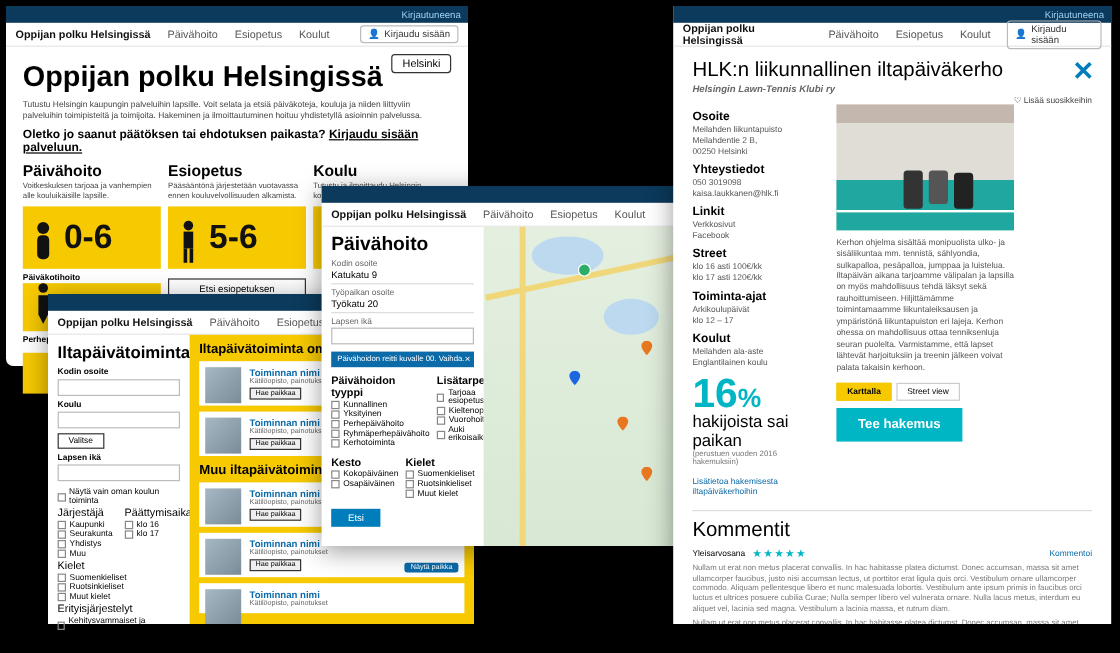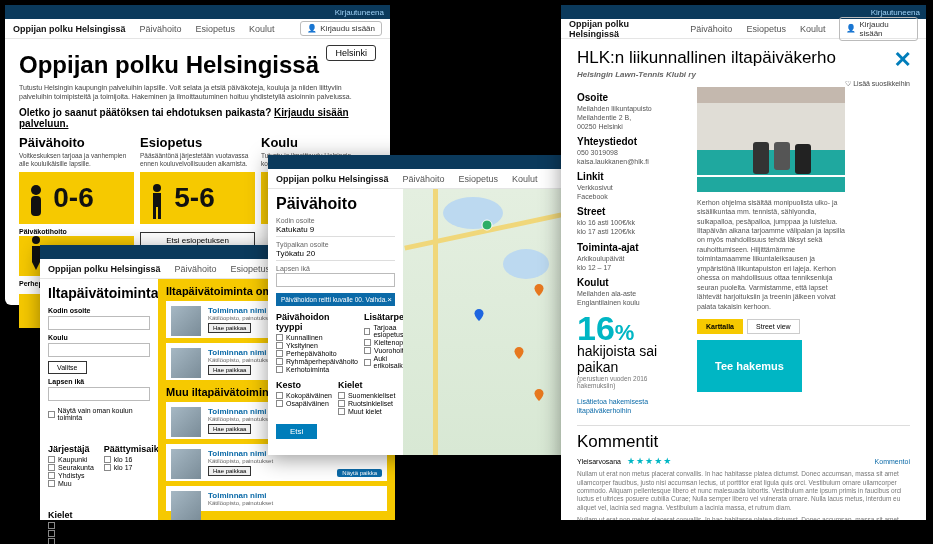--- a/index.html
+++ b/index.html
@@ -35,21 +35,21 @@
 #w1 .shortband{background:#f6c900;height:34px;flex:1;display:flex;align-items:center;justify-content:center;font-weight:800;font-size:16px}
 
 
 #w2{left:40px;top:245px;width:355px;height:275px}
 #w2 .body{display:flex;height:calc(100% - 34px)}
 #w2 .side{width:118px;padding:6px 8px;font-size:8px}
 #w2 .side h2{font-size:14px;font-weight:800;margin-bottom:6px}
 #w2 .side label{display:block;font-size:7px;font-weight:700;margin:4px 0 2px}
 #w2 .side input[type=text]{width:100%;border:1px solid #bbb;height:14px;font-size:7px;padding:0 3px}
 #w2 .valitse{border:1px solid #333;background:#fff;font-size:7px;padding:2px 8px;margin-top:4px}
-.filters h4{font-size:9px;font-weight:700;margin:22px 0 2px}
+.filters h4{font-size:9px;font-weight:400;margin:0 0 2px}
 .cb{display:flex;align-items:center;gap:3px;font-size:7px;margin:1px 0}
 .cb i{width:7px;height:7px;border:1px solid #888;display:inline-block}
 .filtercols{display:flex;gap:10px}
 #w2 .main{flex:1;background:#f6c900;padding:6px 8px;overflow:hidden}
 #w2 .main h3{font-size:11px;font-weight:800;margin-bottom:4px}
 .card{background:#fff;padding:5px 6px;margin-bottom:5px;position:relative}
 .card .ico{position:absolute;left:5px;top:5px;width:30px;height:30px;background:linear-gradient(135deg,#a6b8c4,#7a8c98)}
 .card .txt{margin-left:36px}
 .card .cn{font-size:8px;font-weight:700;color:#0b6aa8}
 .card .cd{font-size:6px;color:#666}
@@ -95,21 +95,21 @@
 .photo .p1{left:38%}.photo .p2{left:52%;height:28px;bottom:22px;background:#555}.photo .p3{left:66%;height:30px;background:#222}
 .photo .line{position:absolute;bottom:15px;left:0;right:0;height:2px;background:#fff}
 .desc{font-size:7px;color:#555;line-height:1.35;margin-top:6px}
 .viewbtns{margin-top:8px;display:flex;gap:4px}
 .vb{font-size:7px;padding:3px 8px;border:1px solid #ccc}
 .vb.active{background:#f6c900;border-color:#f6c900;font-weight:700}
 .bigpct{font-size:34px;font-weight:800;color:#00b6c4;line-height:1;margin-top:4px}
 .bigpct small{font-size:22px}
 .pctlbl{font-size:14px;font-weight:400;margin-top:-2px}
 .pctsub{font-size:6.5px;color:#777}
-.apply{background:#00b6c4;color:#fff;font-size:11px;font-weight:700;padding:20px 18px;border:none;margin-top:6px}
+.apply{background:#00b6c4;color:#fff;font-size:11px;font-weight:700;padding:8px 18px;border:none;margin-top:6px}
 .link-block{font-size:7px;color:#0b6aa8;margin-top:8px;line-height:1.3}
 #w4 hr{border:none;border-top:1px solid #ddd;margin:10px 0 6px}
 #w4 h2.kom{font-size:17px;font-weight:400}
 .rating-row{display:flex;align-items:center;gap:6px;font-size:7px;margin:4px 0}
 .stars{color:#00b6c4;font-size:9px;letter-spacing:1px}
 .komlink{margin-left:auto;color:#0b6aa8;font-size:7px}
 .lorem{font-size:6.5px;color:#777;line-height:1.3;margin-top:4px}
 </style>
 </head>
 <body>

